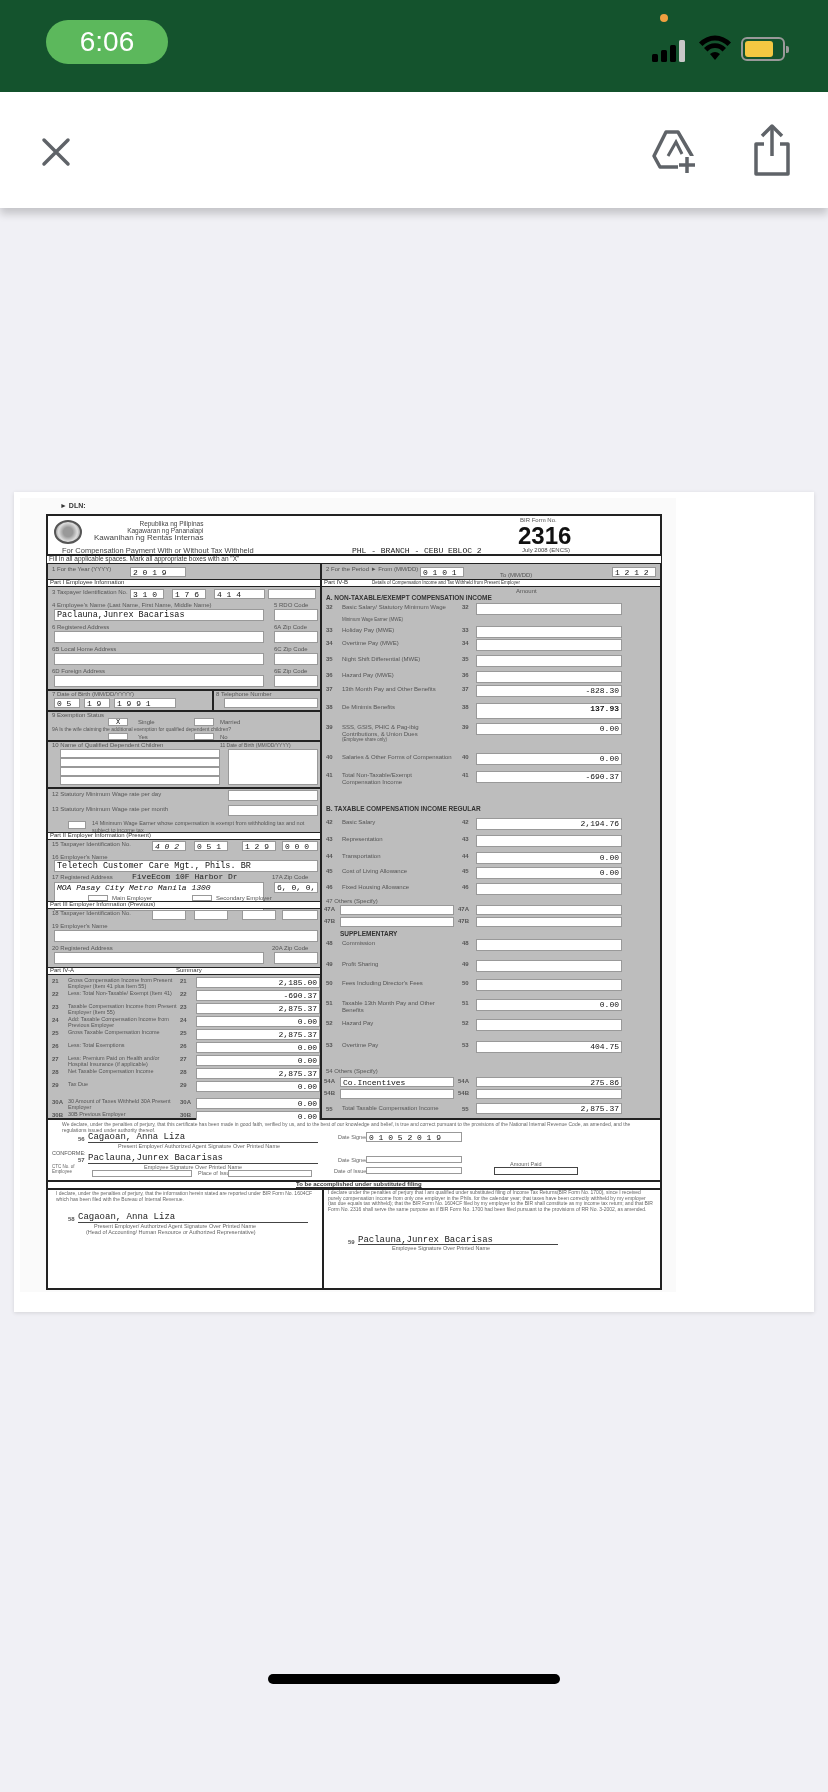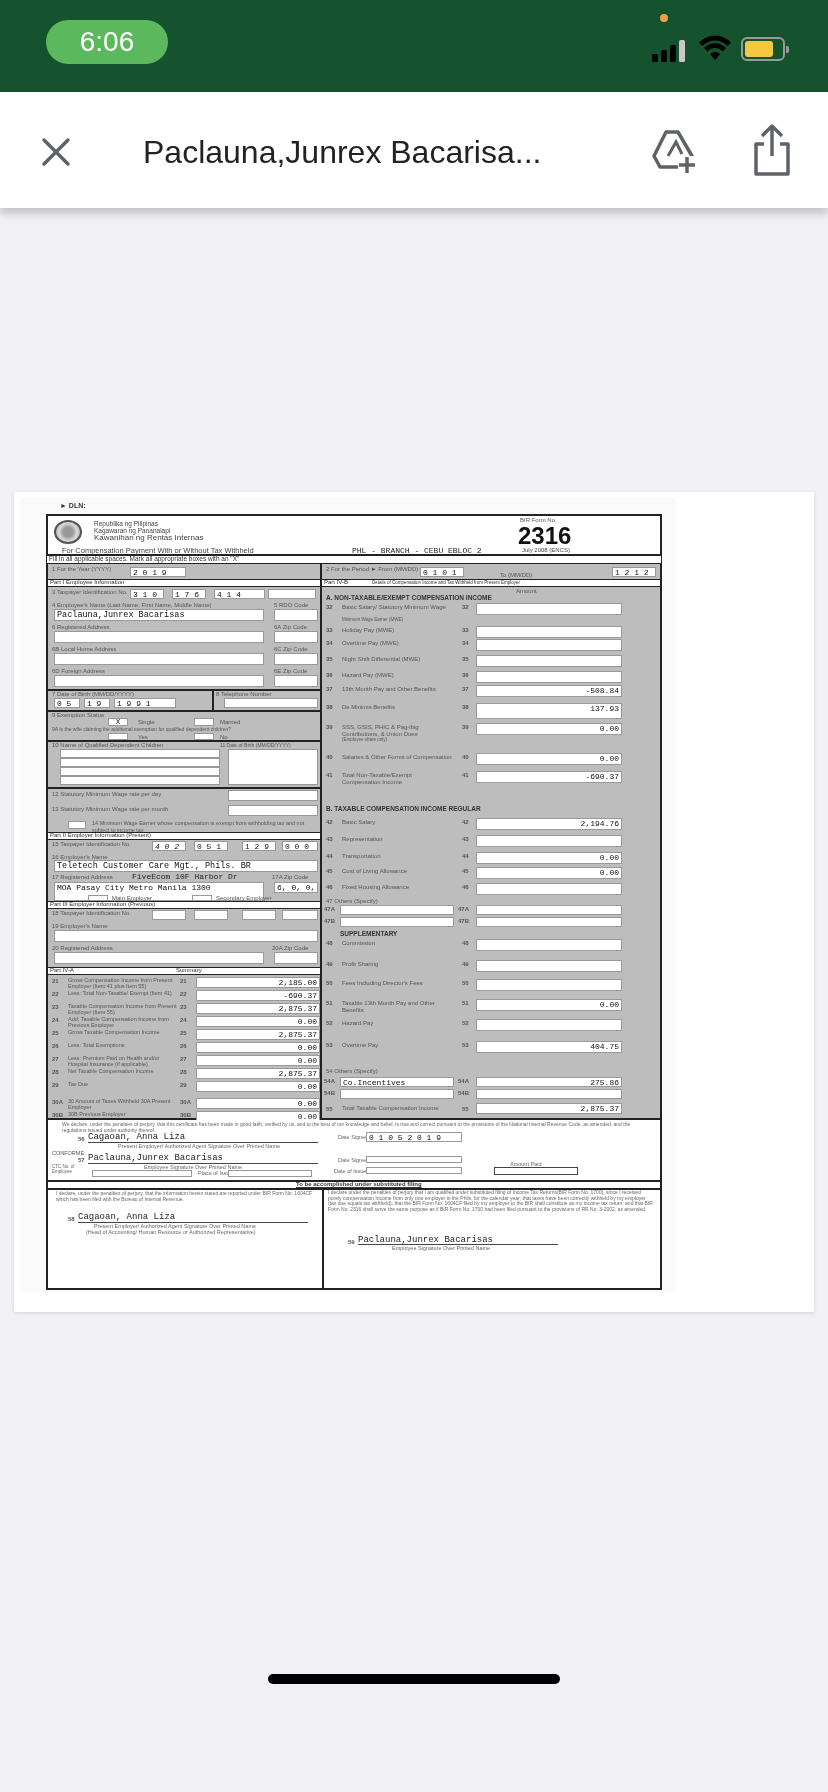--- a/index.html
+++ b/index.html
@@ -28,21 +28,21 @@
   .viewer { position: absolute; left: 0; top: 208px; width: 828px; height: 1584px; background: #f0f0f5; }
   .page { position: absolute; left: 14px; top: 284px; width: 800px; height: 820px; background: #fff; box-shadow: 0 1px 4px rgba(0,0,0,0.12); }
   .scan { position: absolute; left: 6px; top: 6px; width: 656px; height: 794px; background: #fafafa; }
 
   
   .form { position: absolute; left: 26px; top: 16px; width: 616px; height: 776px; font-size: 7px; color: #333; }
   .dln { position: absolute; left: 14px; top: -12px; font-size: 7px; font-weight: bold; }
   .fbox { position: absolute; border: 2px solid #222; background: #fff; }
   .hdr { left: 0; top: 0; width: 616px; height: 42px; }
   .seal { position: absolute; left: 6px; top: 4px; width: 28px; height: 24px; border-radius: 50%; border: 2px solid #555; background: radial-gradient(circle, #999 30%, #ddd 60%, #666 100%); }
-  .agency { position: absolute; left: 46px; top: 4px; font-size: 6.5px; line-height: 7px; color: #444; }
+  .agency { position: absolute; left: 46px; top: 4px; font-size: 6.5px; line-height: 7px; color: #444; text-align: right; }
   .agency .big { font-size: 8px; }
   .hdr-sub { position: absolute; left: 14px; top: 30px; font-size: 7.5px; color: #444; }
   .cert-title { position: absolute; left: 214px; top: 2px; width: 230px; text-align: center; font-size: 15px; line-height: 14px; color: #111; }
   .branch { position: absolute; left: 270px; top: 30px; font-family: "Liberation Mono", monospace; font-size: 8px; color: #222; margin-left: 34px; }
   .formno-lbl { position: absolute; left: 472px; top: 1px; font-size: 6px; color: #555; }
   .formno { position: absolute; left: 470px; top: 6px; font-size: 24px; font-weight: bold; color: #111; }
   .formno-date { position: absolute; left: 474px; top: 31px; font-size: 6px; color: #444; }
 
   .fill-line { position: absolute; left: 0; top: 42px; width: 616px; height: 8px; border: 1.5px solid #222; border-top: 0; background: #fff; font-size: 6.5px; line-height: 6px; padding-left: 2px; }
   .col-left { position: absolute; left: 0; top: 50px; width: 276px; height: 556px; border: 2px solid #222; border-top: 0; background: #bdbdbd; }
@@ -84,21 +84,20 @@
   <div class="battery">
     <div class="fill"></div>
       <div class="nub"></div>
   </div>
 </div>
 
 <div class="toolbar">
   <svg class="close-btn" viewBox="0 0 44 44">
     <path d="M10 10 L34 34 M34 10 L10 34" stroke="#5f6368" stroke-width="3.5" stroke-linecap="round"></path>
   </svg>
-  <div class="doc-title">Paclauna,Junrex Bacarisa...</div>
   <svg class="drive-btn" viewBox="0 0 50 50">
     <path d="M18 6 L30 6 L44 30 L38 41 L12 41 L6 30 Z" fill="none" stroke="#5f6368" stroke-width="3.5" stroke-linejoin="round"></path>
     <path d="M20 30 L28 16 L34 28" fill="none" stroke="#5f6368" stroke-width="3"></path>
     <rect x="30" y="30" width="18" height="18" fill="#fff"></rect>
     <path d="M39 31 L39 47 M31 39 L47 39" stroke="#5f6368" stroke-width="3.5"></path>
   </svg>
   <svg class="share-btn" viewBox="0 0 48 56">
     <path d="M24 4 L24 34" stroke="#5f6368" stroke-width="3.5"></path>
     <path d="M14 14 L24 4 L34 14" fill="none" stroke="#5f6368" stroke-width="3.5" stroke-linejoin="round"></path>
     <path d="M16 22 L8 22 L8 52 L40 52 L40 22 L32 22" fill="none" stroke="#5f6368" stroke-width="3.5" stroke-linejoin="round"></path>
@@ -200,21 +199,21 @@
           <div class="lbl" style="left:4px;top:277px;">15 Taxpayer Identification No.</div>
           <div class="inp" style="left:104px;top:277px;width:34px;height:10px;font-style:italic;">4 0 2</div>
           <div class="inp" style="left:146px;top:277px;width:34px;height:10px;">0 5 1</div>
           <div class="inp" style="left:194px;top:277px;width:34px;height:10px;">1 2 9</div>
           <div class="inp" style="left:234px;top:277px;width:36px;height:10px;">0 0 0</div>
           <div class="lbl" style="left:4px;top:290px;">16 Employer's Name</div>
           <div class="inp" style="left:6px;top:296px;width:264px;height:12px;font-size:8.5px;line-height:11px;">Teletech Customer Care Mgt., Phils. BR</div>
           <div class="lbl" style="left:4px;top:310px;">17 Registered Address</div>
           <div class="sig" style="left:84px;top:308px;font-size:8px;">FiveEcom 10F Harbor Dr</div>
           <div class="lbl" style="left:224px;top:310px;">17A Zip Code</div>
-          <div class="inp" style="left:6px;top:318px;width:210px;height:19px;font-size:8px;line-height:10px;">MOA Pasay City Metro Manila 1300</div>
+          <div class="inp" style="left:6px;top:318px;width:210px;height:29px;font-size:8px;line-height:10px;font-style:italic;">MOA Pasay City Metro Manila 1300</div>
           <div class="inp r" style="left:226px;top:318px;width:44px;height:11px;">6, 0, 0, 0</div>
           <div class="inp" style="left:40px;top:331px;width:20px;height:6px;"></div>
           <div class="lbl" style="left:64px;top:331px;">Main Employer</div>
           <div class="inp" style="left:144px;top:331px;width:20px;height:6px;"></div>
           <div class="lbl" style="left:168px;top:331px;">Secondary Employer</div>
 
           <div class="part" style="left:0;top:337px;width:272px;">Part III          Employer Information (Previous)</div>
           <div class="lbl" style="left:4px;top:346px;">18 Taxpayer Identification No.</div>
           <div class="inp" style="left:104px;top:346px;width:34px;height:10px;"></div>
           <div class="inp" style="left:146px;top:346px;width:34px;height:10px;"></div>
@@ -313,25 +312,25 @@
               <div class="lbl" style="left:20px;top:92px;white-space:normal;width:110px;">Night Shift Differential (MWE)</div>
               <div class="num" style="left:140px;top:92px;">35</div>
               <div class="inp r" style="left:154px;top:91px;width:146px;height:12px;"></div>
               <div class="num" style="left:4px;top:108px;">36</div>
               <div class="lbl" style="left:20px;top:108px;white-space:normal;width:110px;">Hazard Pay (MWE)</div>
               <div class="num" style="left:140px;top:108px;">36</div>
               <div class="inp r" style="left:154px;top:107px;width:146px;height:12px;"></div>
               <div class="num" style="left:4px;top:122px;">37</div>
               <div class="lbl" style="left:20px;top:122px;white-space:normal;width:110px;">13th Month Pay and Other Benefits</div>
               <div class="num" style="left:140px;top:122px;">37</div>
-              <div class="inp r" style="left:154px;top:121px;width:146px;height:12px;">-508.84</div>
+              <div class="inp r" style="left:154px;top:121px;width:146px;height:12px;">-828.30</div>
               <div class="num" style="left:4px;top:140px;">38</div>
               <div class="lbl" style="left:20px;top:140px;white-space:normal;width:110px;">De Minimis Benefits</div>
               <div class="num" style="left:140px;top:140px;">38</div>
-              <div class="inp r" style="left:154px;top:139px;width:146px;height:16px;">137.93</div>
+              <div class="inp r" style="left:154px;top:139px;width:146px;height:16px;font-weight:bold;">137.93</div>
               <div class="num" style="left:4px;top:160px;">39</div>
               <div class="lbl" style="left:20px;top:160px;white-space:normal;width:110px;">SSS, GSIS, PHIC &amp; Pag-ibig Contributions, &amp; Union Dues</div>
               <div class="lbl" style="left:20px;top:173px;font-size:4.5px;">(Employee share only)</div>
               <div class="num" style="left:140px;top:160px;">39</div>
               <div class="inp r" style="left:154px;top:159px;width:146px;height:12px;">0.00</div>
               <div class="num" style="left:4px;top:190px;">40</div>
               <div class="lbl" style="left:20px;top:190px;white-space:normal;width:110px;">Salaries &amp; Other Forms of Compensation</div>
               <div class="num" style="left:140px;top:190px;">40</div>
               <div class="inp r" style="left:154px;top:189px;width:146px;height:12px;">0.00</div>
               <div class="num" style="left:4px;top:208px;">41</div>

